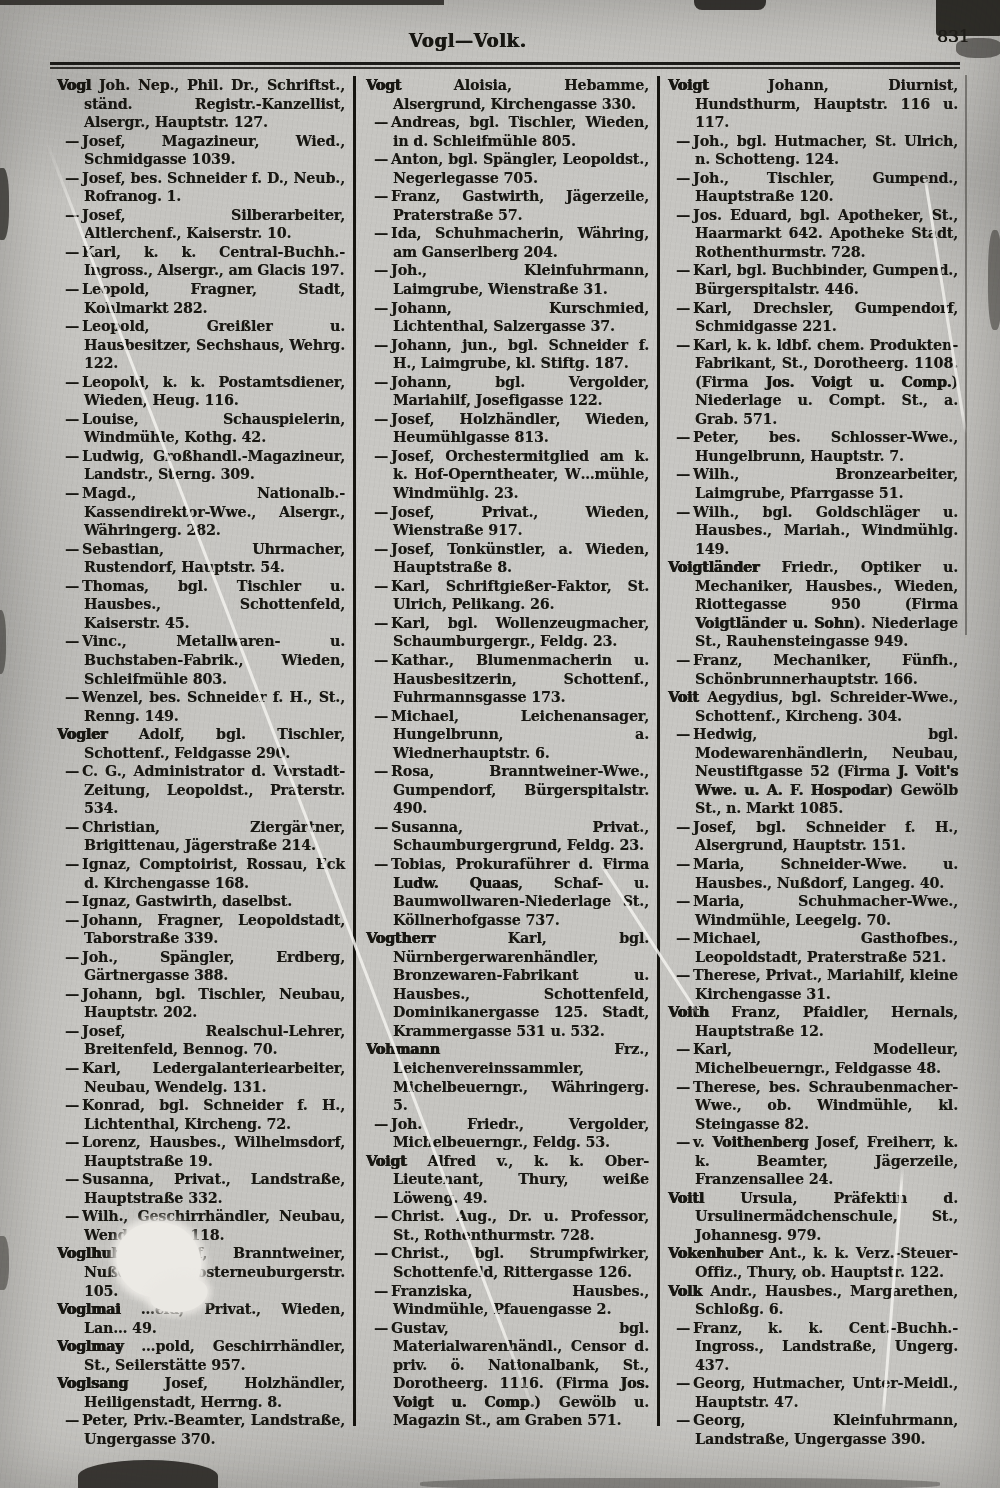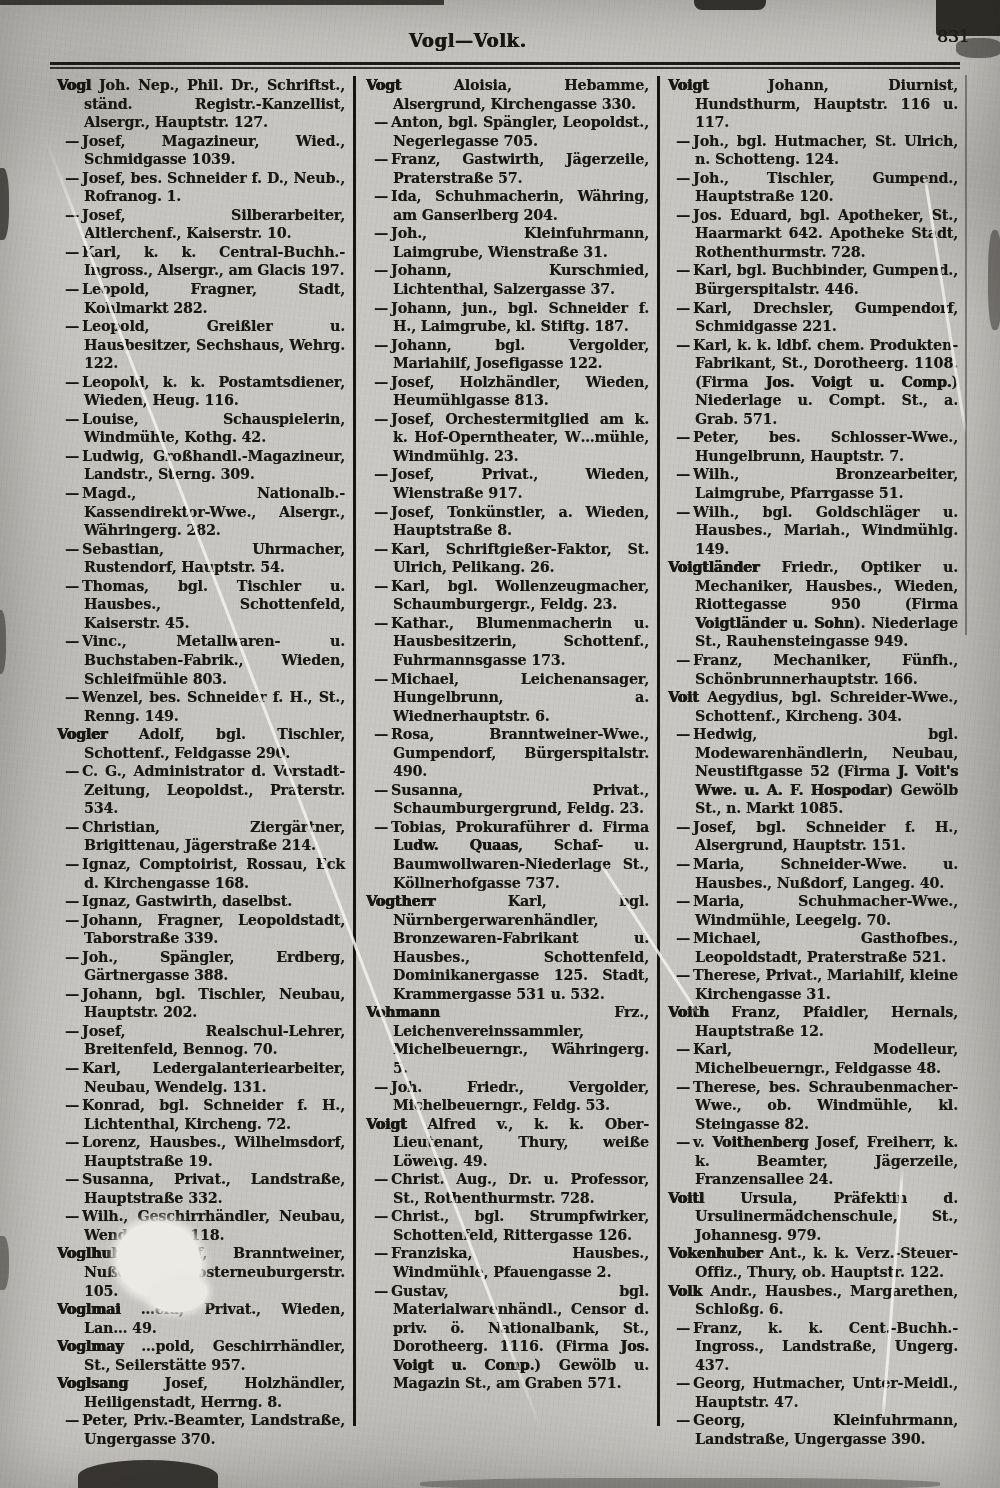--- a/index.html
+++ b/index.html
@@ -115,20 +115,21 @@
       <div class="entry"><span class="dash">—</span><span>Wilh., Geschirrhändler, Neubau, Wendelgasse 118.</span></div>
       <div class="entry"><span class="lead">Voglhuber</span> <span>Josef, Branntweiner, Nußdorf, Klosterneuburgerstr. 105.</span></div>
       <div class="entry"><span class="lead">Voglmai</span> <span>…eld, Privat., Wieden, Lan… 49.</span></div>
       <div class="entry"><span class="lead">Voglmay</span> <span>…pold, Geschirrhändler, St., Seilerstätte 957.</span></div>
       <div class="entry"><span class="lead">Voglsang</span> <span>Josef, Holzhändler, Heiligenstadt, Herrng. 8.</span></div>
       <div class="entry"><span class="dash">—</span><span>Peter, Priv.-Beamter, Landstraße, Ungergasse 370.</span></div>
       <div class="entry"></div>
     </div>
   <div class="col c2">
       <div class="entry"><span class="lead">Vogt</span> <span>Aloisia, Hebamme, Alsergrund, Kirchengasse 330.</span></div>
+      <div class="entry"><span class="dash">—</span><span>Andreas, bgl. Tischler, Wieden, in d. Schleifmühle 805.</span></div>
       <div class="entry"><span class="dash">—</span><span>Anton, bgl. Spängler, Leopoldst., Negerlegasse 705.</span></div>
       <div class="entry"><span class="dash">—</span><span>Franz, Gastwirth, Jägerzeile, Praterstraße 57.</span></div>
       <div class="entry"><span class="dash">—</span><span>Ida, Schuhmacherin, Währing, am Ganserlberg 204.</span></div>
       <div class="entry"><span class="dash">—</span><span>Joh., Kleinfuhrmann, Laimgrube, Wienstraße 31.</span></div>
       <div class="entry"><span class="dash">—</span><span>Johann, Kurschmied, Lichtenthal, Salzergasse 37.</span></div>
       <div class="entry"><span class="dash">—</span><span>Johann, jun., bgl. Schneider f. H., Laimgrube, kl. Stiftg. 187.</span></div>
       <div class="entry"><span class="dash">—</span><span>Johann, bgl. Vergolder, Mariahilf, Josefigasse 122.</span></div>
       <div class="entry"><span class="dash">—</span><span>Josef, Holzhändler, Wieden, Heumühlgasse 813.</span></div>
       <div class="entry"><span class="dash">—</span><span>Josef, Orchestermitglied am k. k. Hof-Operntheater, W…mühle, Windmühlg. 23.</span></div>
       <div class="entry"><span class="dash">—</span><span>Josef, Privat., Wieden, Wienstraße 917.</span></div>

